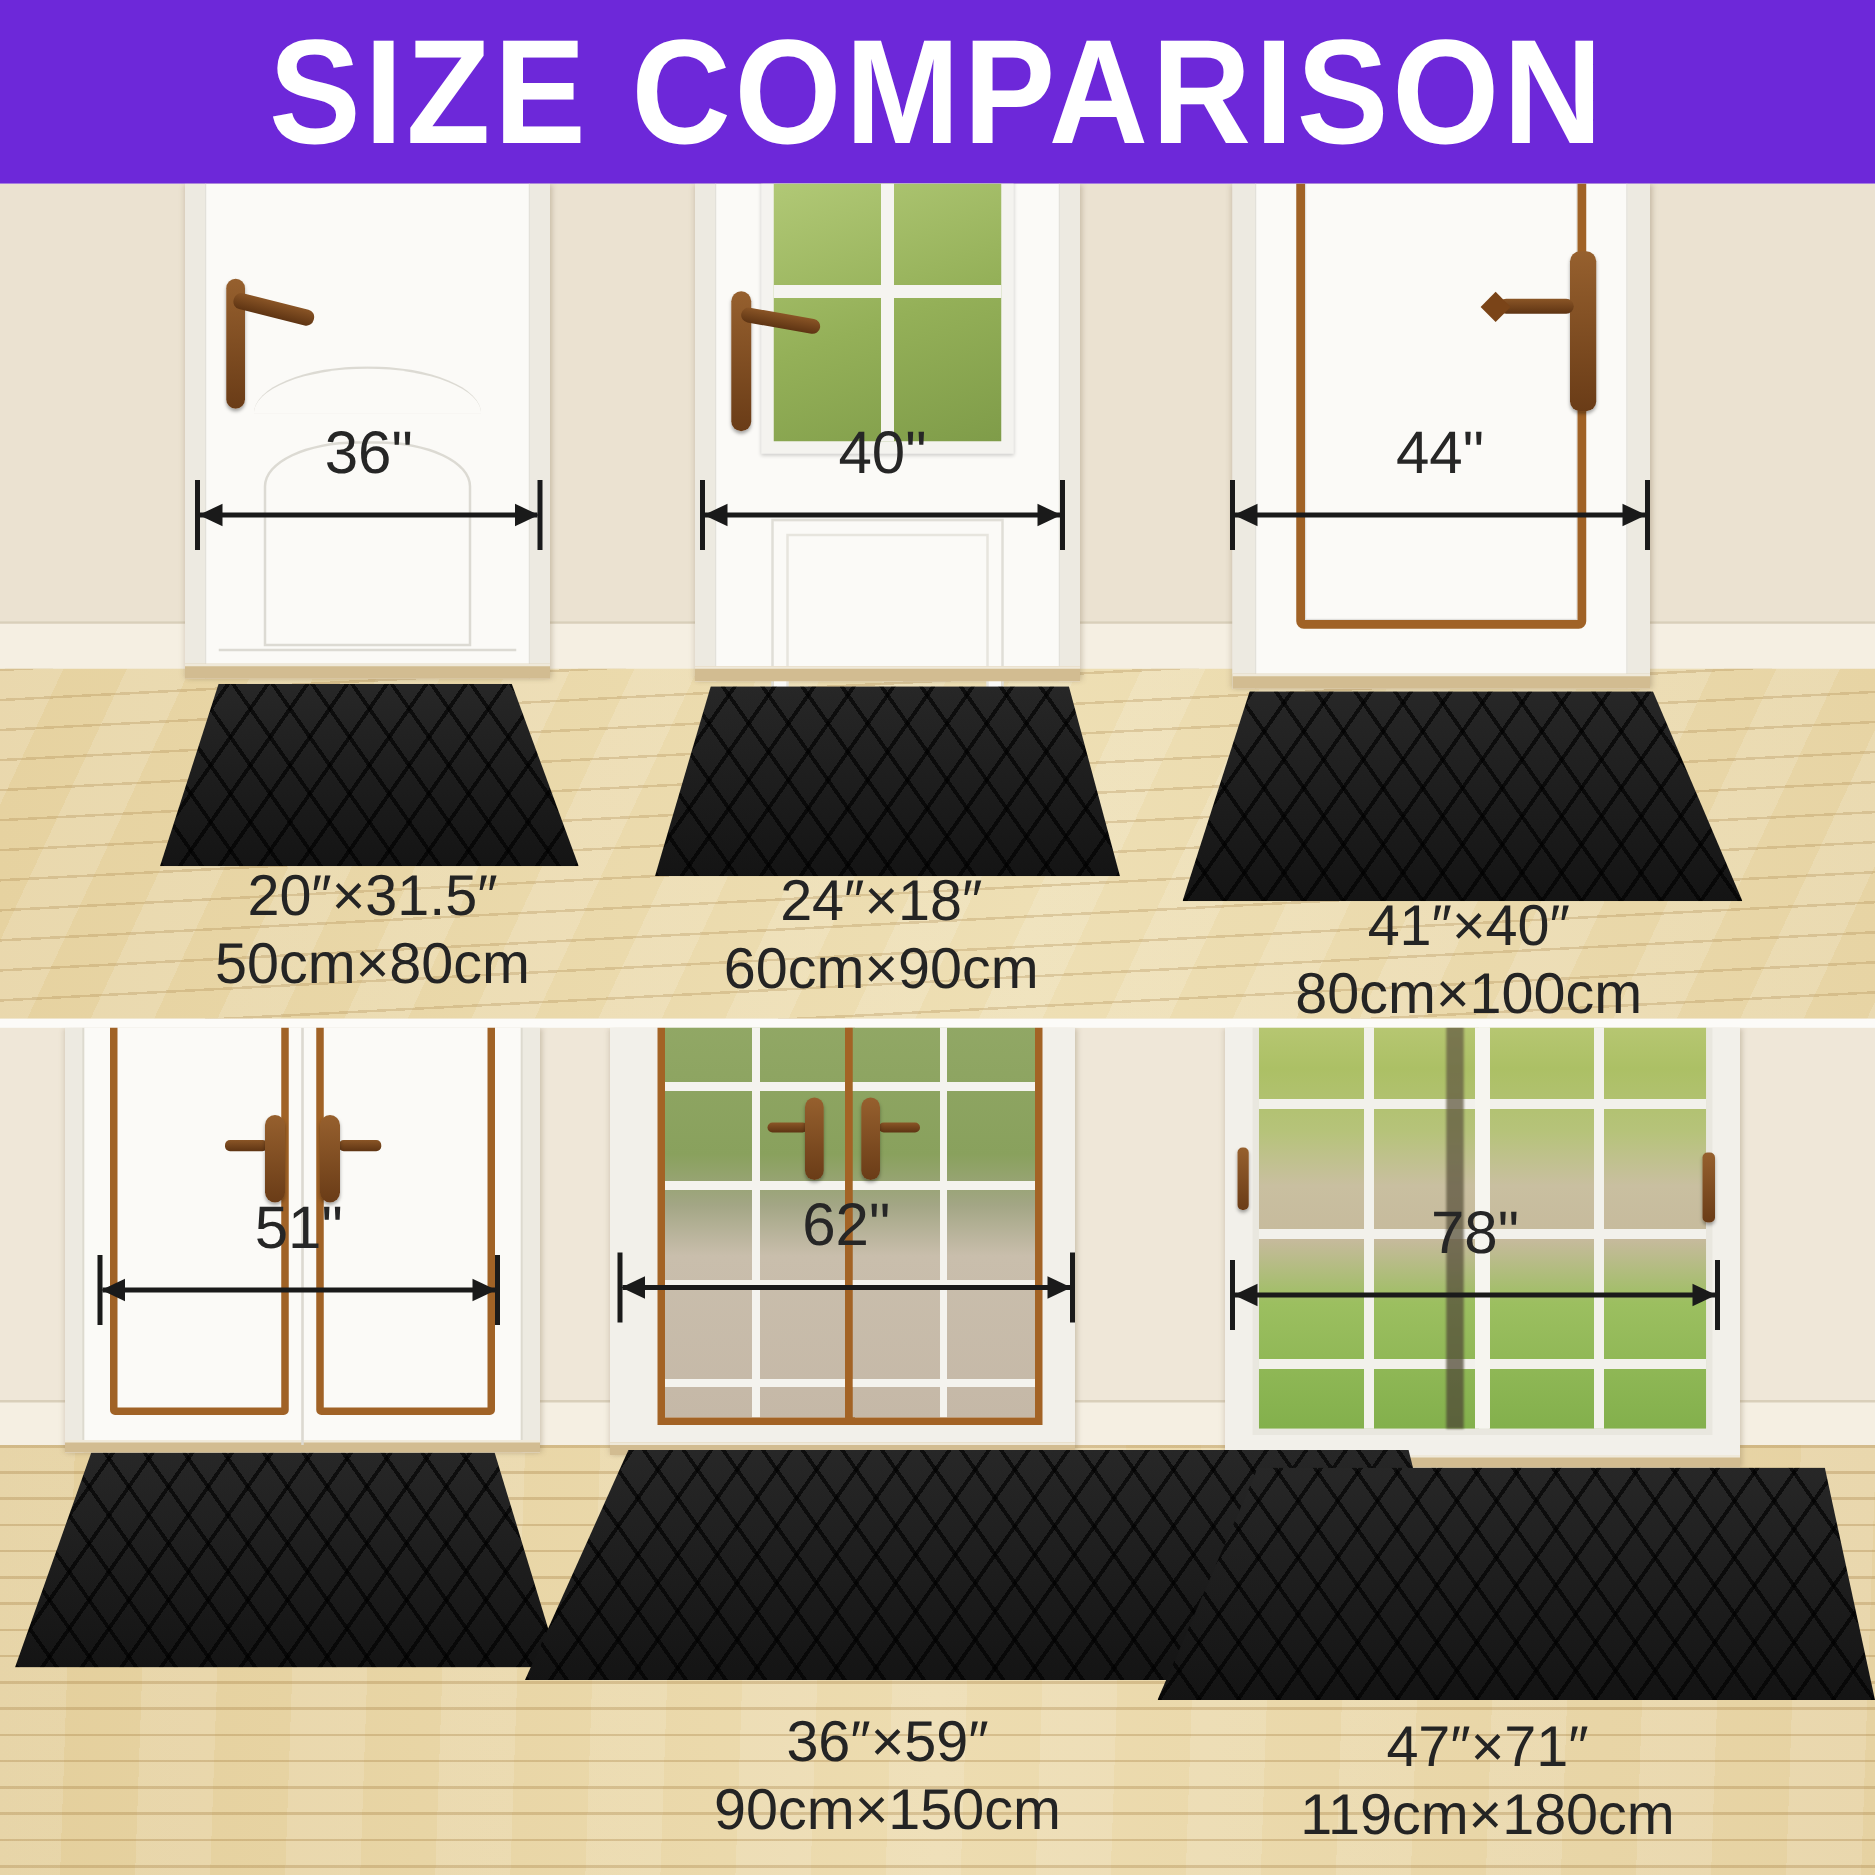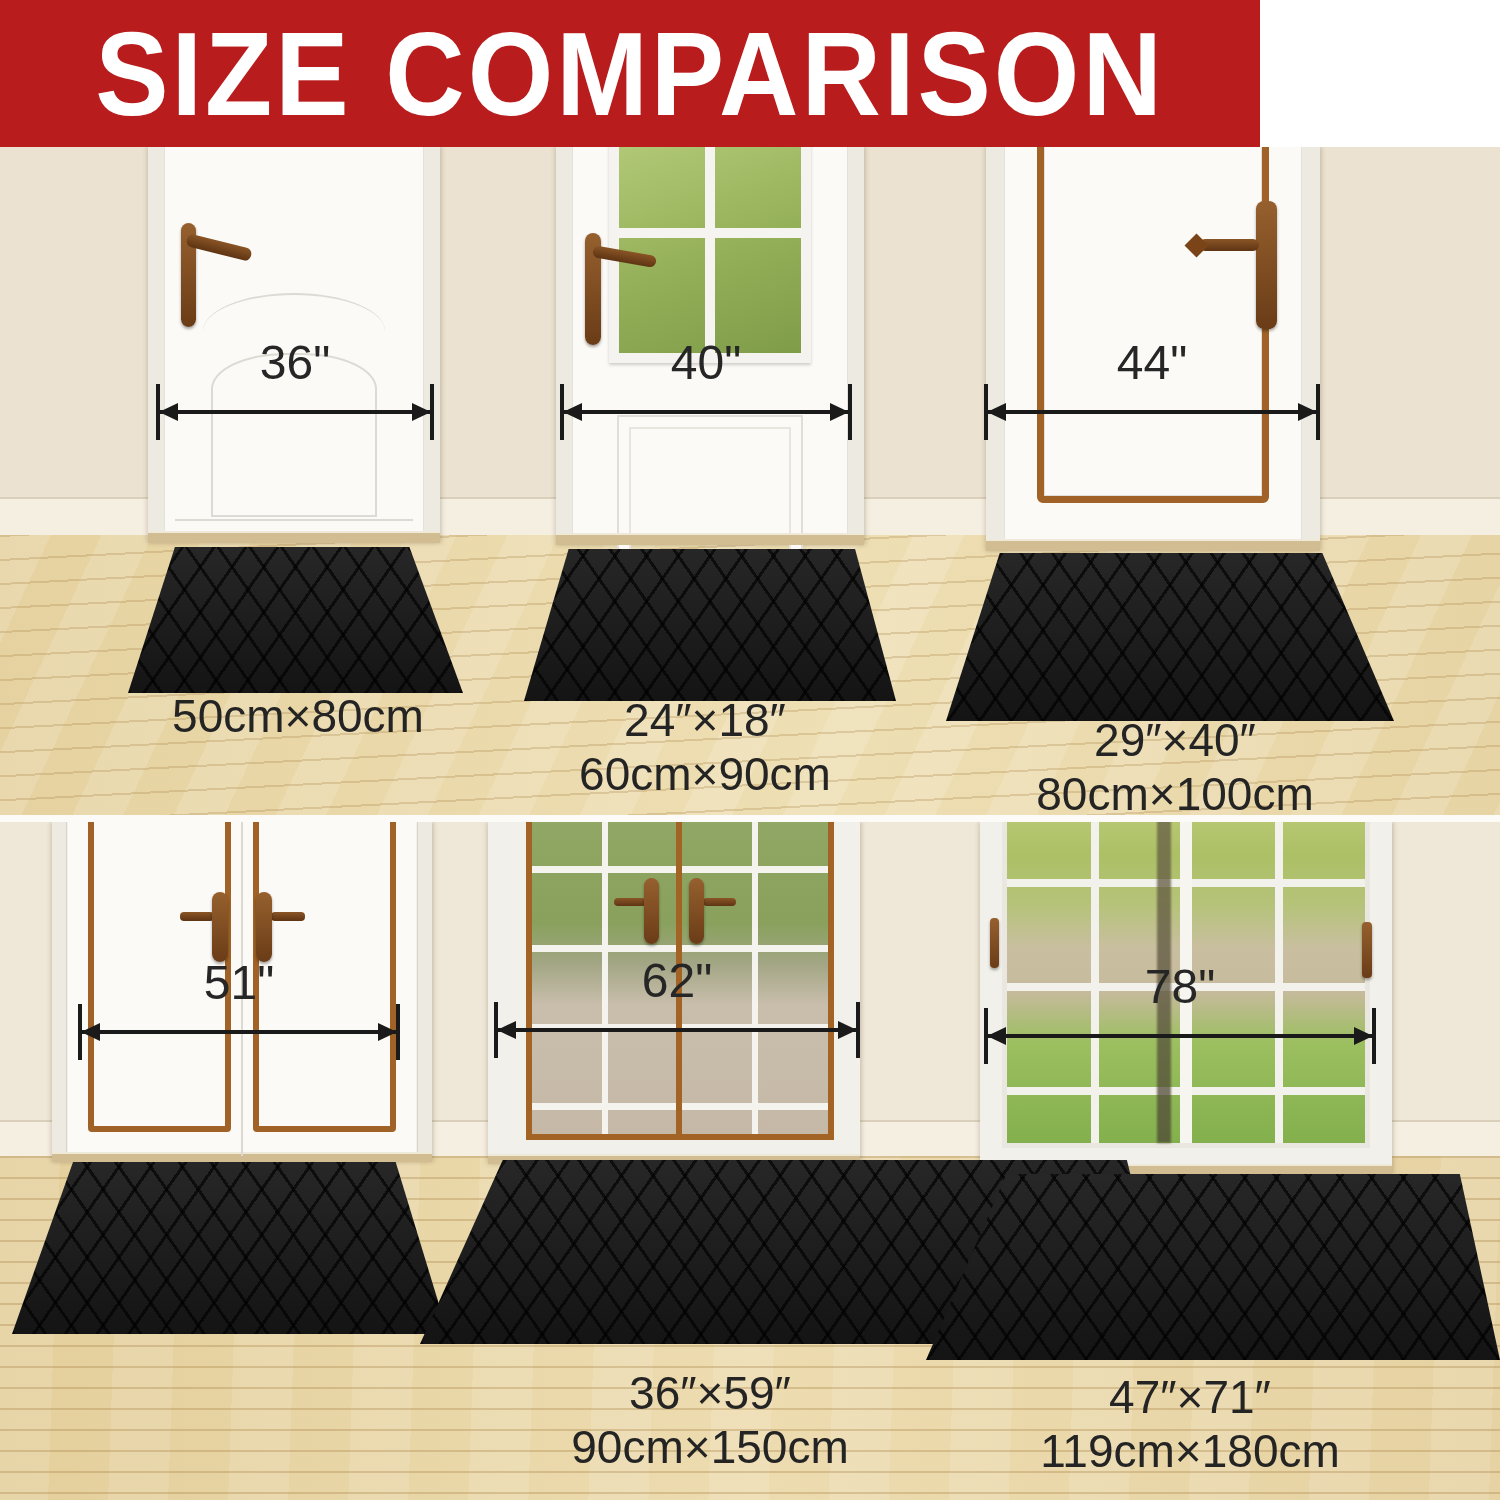--- a/index.html
+++ b/index.html
@@ -1,20 +1,20 @@
 <!DOCTYPE html>
 <html><head>
 <meta charset="utf-8">
 <style>
   html,body{margin:0;padding:0;background:#fff;}
   .canvas{position:relative;width:1500px;height:1500px;overflow:hidden;
           font-family:"Liberation Sans",sans-serif;background:#fff;}
 
   
-  .banner{position:absolute;left:0;top:0;width:1260px;height:147px;background:#b91c1c;
+  .banner{position:absolute;left:0;top:0;width:1500px;height:147px;background:#6d28d9;
           display:flex;align-items:center;justify-content:center;}
   .banner h1{margin:0;color:#fff;font-size:110px;font-weight:700;letter-spacing:3px;
              transform:scaleY(1.08);white-space:nowrap;}
 
   
   .scene{position:absolute;left:0;width:1500px;overflow:hidden;}
   .scene.top{top:147px;height:668px;background:#ebe2d1;}
   .scene.bottom{top:822px;height:678px;background:#efe7d8;}
   .divider{position:absolute;left:0;top:815px;width:1500px;height:7px;background:#fcfbf8;z-index:9;}
 
@@ -227,28 +227,29 @@
       <div class="shaft"></div>
       <div class="head-l"></div>
       <div class="head-r"></div>
     </div>
 
     <div class="mat mat1"></div>
     <div class="mat mat2"></div>
     <div class="mat mat3"></div>
 
     <div class="size-label l1">
+      <div>20″×31.5″</div>
       <div>50cm×80cm</div>
     </div>
     <div class="size-label l2">
       <div>24″×18″</div>
       <div>60cm×90cm</div>
     </div>
     <div class="size-label l3">
-      <div>29″×40″</div>
+      <div>41″×40″</div>
       <div>80cm×100cm</div>
     </div>
   </div>
 
   <div class="divider"></div>
 
   <div class="scene bottom">
     <div class="baseboard"></div>
     <div class="floor"></div>
 

